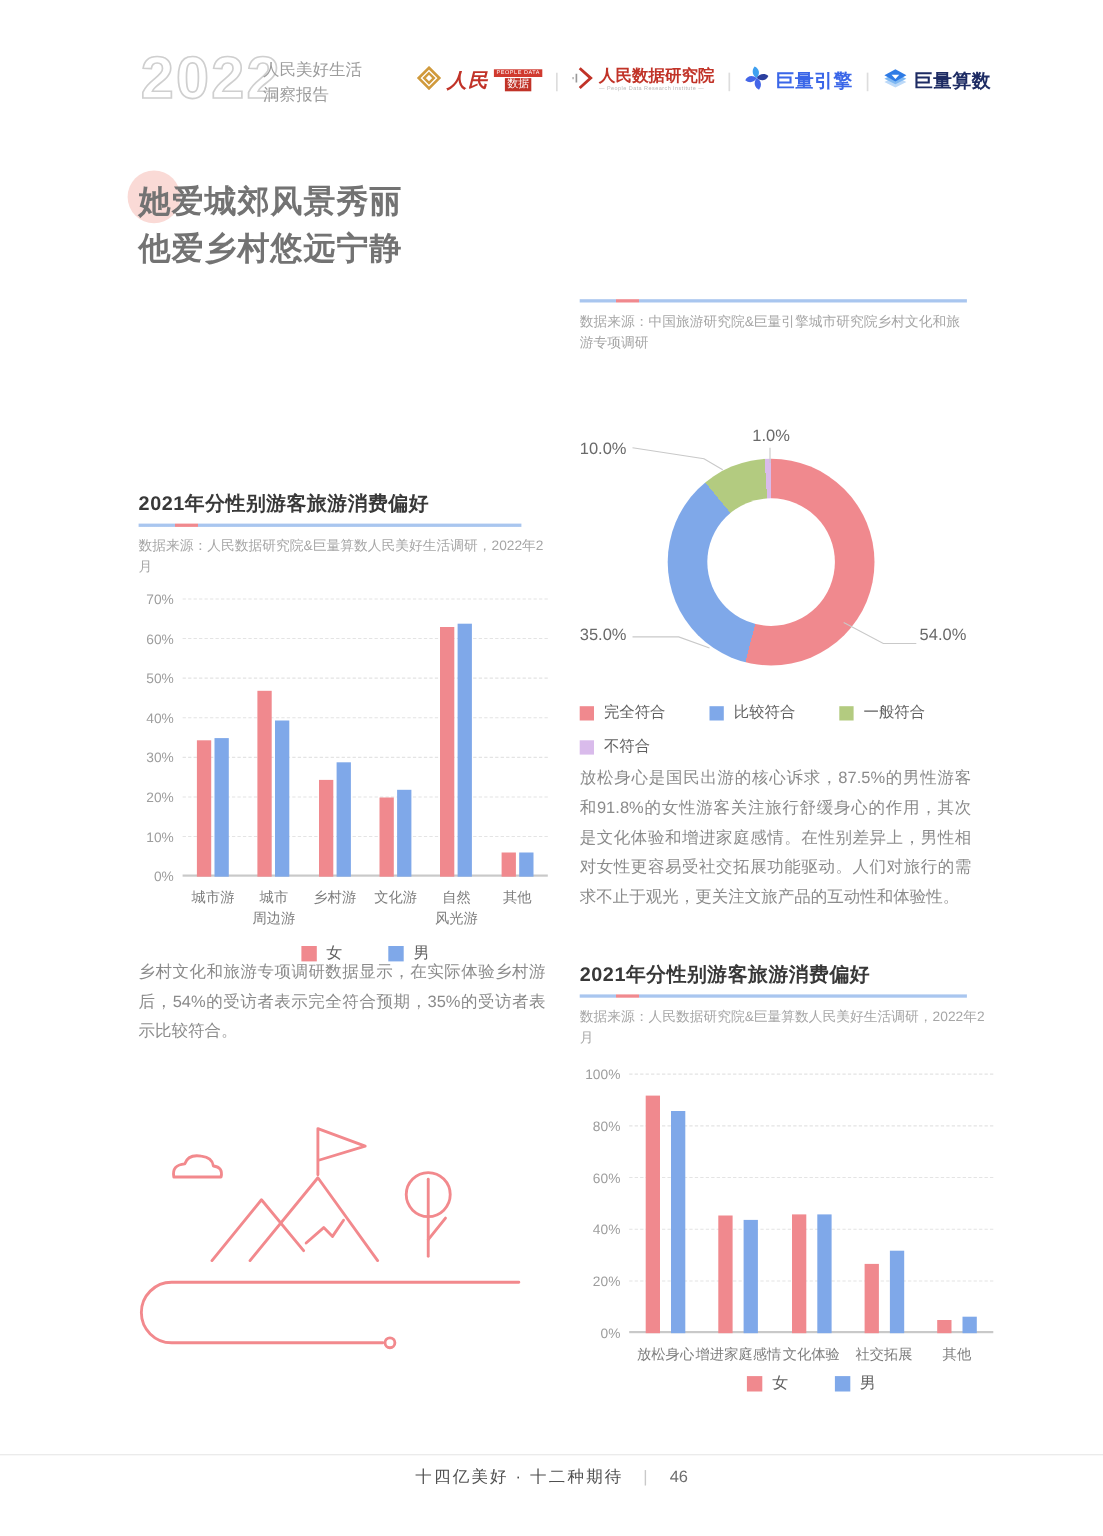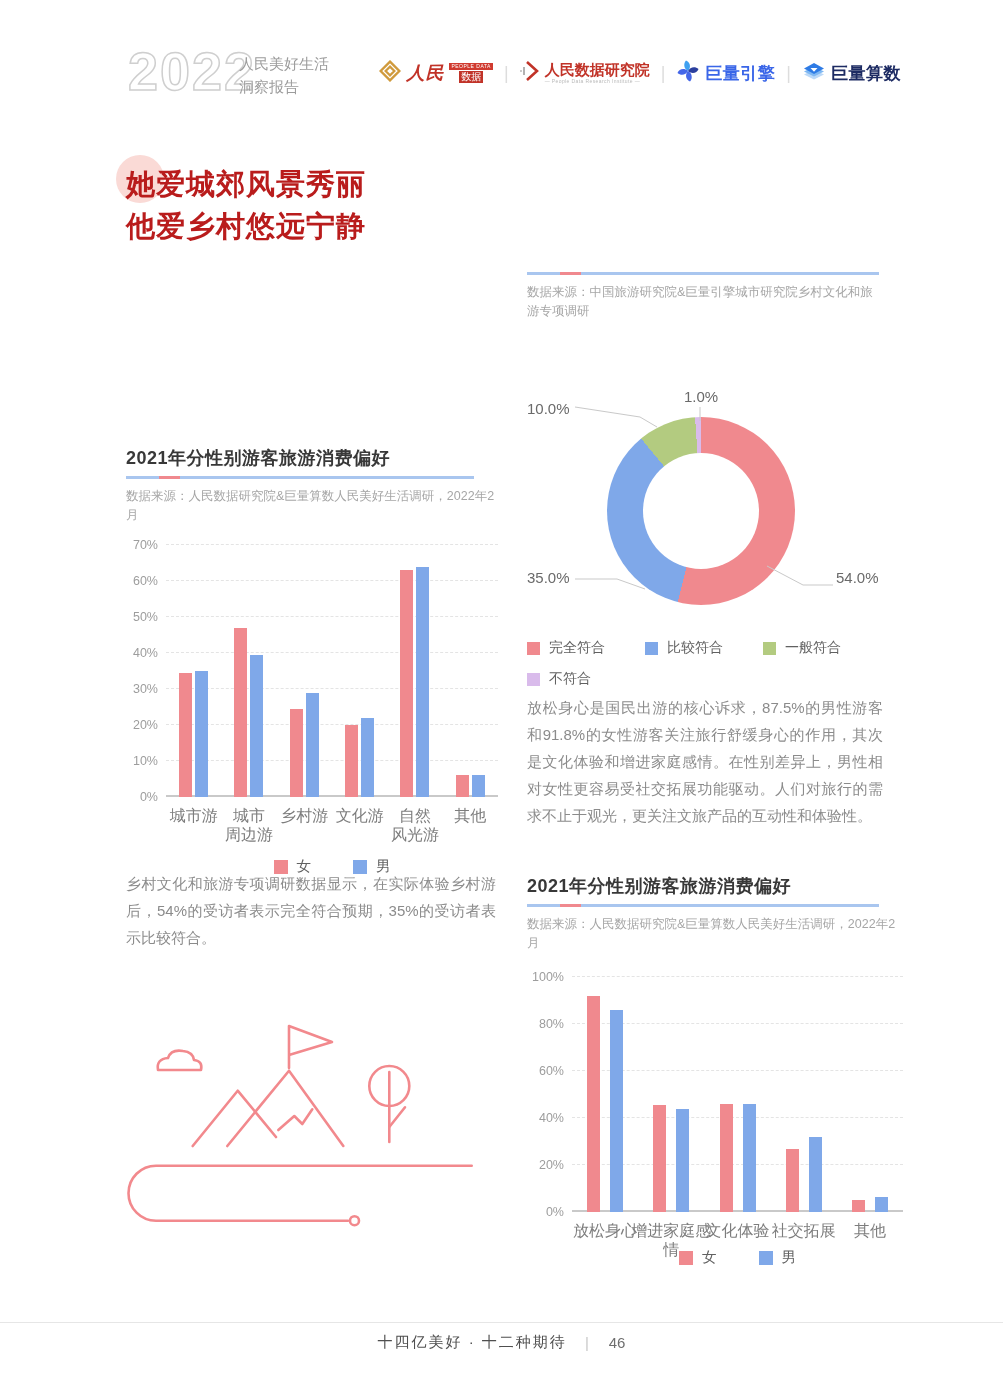--- a/index.html
+++ b/index.html
@@ -19,21 +19,21 @@
   .pd-badge { background:#d03a2f; color:#fff; font-size:5px; padding:1px 2px; letter-spacing:.5px; }
   .pd-chars { background:#c13328; color:#fff; font-size:10px; font-weight:400; padding:1px 2px; margin-top:1px; }
   .pdr-stack { display:flex; flex-direction:column; line-height:1; }
   .pdr-main { color:#c13328; font-weight:700; font-size:15px; }
   .pdr-sub { color:#b9b9b9; font-size:5px; margin-top:2px; letter-spacing:.4px; }
   .oe-text { color:#3a66e8; font-weight:700; font-size:17px; letter-spacing:.5px; }
   .js-text { color:#1d2b63; font-weight:700; font-size:17px; letter-spacing:.5px; }
 
   
   .title-circle { position:absolute; left:116px; top:155px; width:48px; height:48px; border-radius:50%; background:#fadad6; }
-  .page-title { position:absolute; left:126px; top:163px; font-size:29px; font-weight:700; color:#b91c1c;
+  .page-title { position:absolute; left:126px; top:163px; font-size:29px; font-weight:700; color:#737373;
                 line-height:42px; letter-spacing:1px; }
 
   
   .para { position:absolute; font-size:15px; color:#8b8b8b; line-height:27px; text-align:justify; }
   .para-intro { left:126px; top:267px; width:366px; }
   .para-satisfaction { left:126px; top:870px; width:370px; }
   .para-relax { left:527px; top:694px; width:356px; }
 
   
   .chart-block { position:absolute; }
@@ -50,21 +50,21 @@
   .y-axis { position:relative; }
   .ytick { position:absolute; right:8px; transform:translateY(50%); font-size:12.5px; color:#9d9d9d; }
   .plot { position:relative; flex:1; }
   .gridline { position:absolute; left:0; right:0; height:0; border-top:1px dashed #e4e4e4; }
   .gridline.baseline { border-top:2px solid #c9c9c9; }
   .cats { position:relative; display:flex; height:100%; }
   .cat-col { position:relative; flex:1; display:flex; justify-content:center; }
   .bar-pair { display:flex; align-items:flex-end; height:100%; }
   .bar { width:13px; }
   .cat-label { position:absolute; top:100%; margin-top:9px; left:-14px; right:-14px; text-align:center;
-               font-size:16px; color:#7d7d7d; line-height:19px; white-space:pre-line; }
+               font-size:13px; color:#7d7d7d; line-height:19px; white-space:pre-line; }
   .legend { display:flex; justify-content:center; gap:42px; }
   .legend-item { display:flex; align-items:center; gap:9px; font-size:14.5px; color:#616161; }
   .swatch { width:14px; height:14px; display:inline-block; }
 
   
   .donut-area { position:relative; height:312px; }
   .donut-ring { position:absolute; left:80px; top:96px; width:188px; height:188px; border-radius:50%; }
   .donut-ring::after { content:""; position:absolute; left:50%; top:50%; width:116px; height:116px;
                        transform:translate(-50%,-50%); border-radius:50%; background:#fff; }
   .donut-label { position:absolute; font-size:15px; color:#6a6a6a; }

